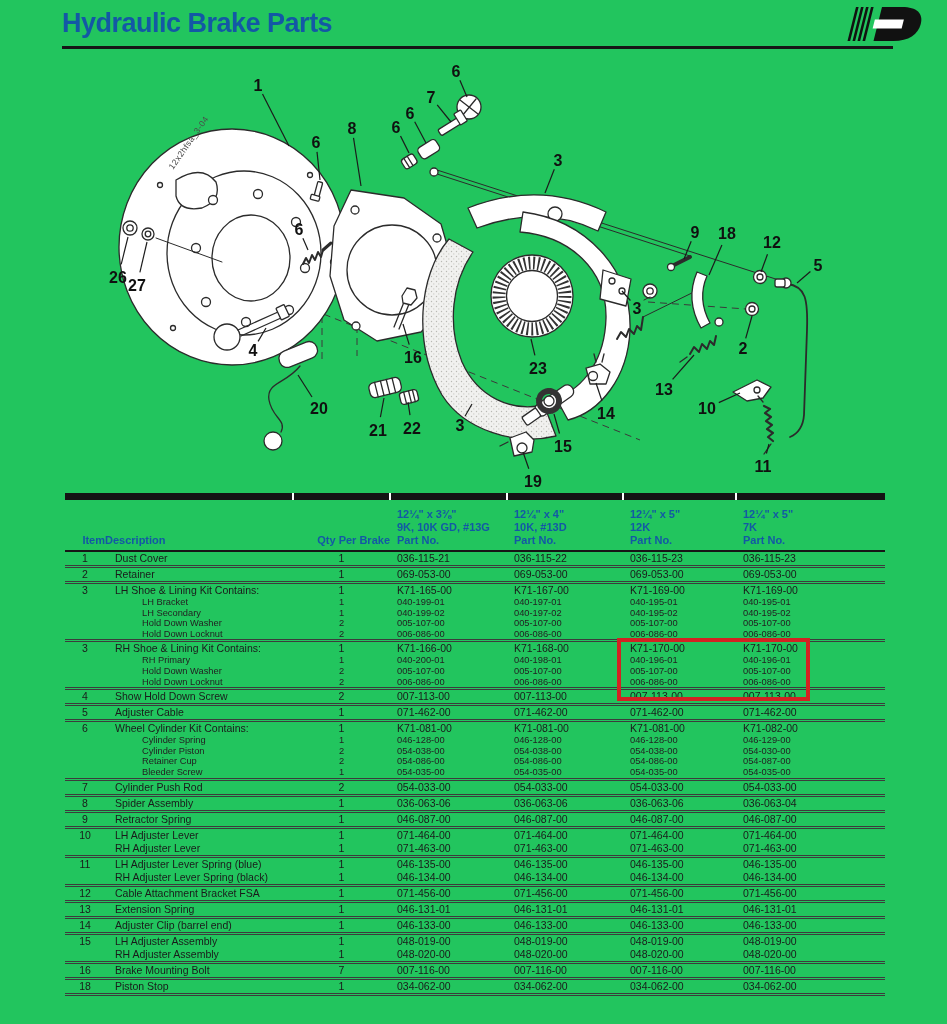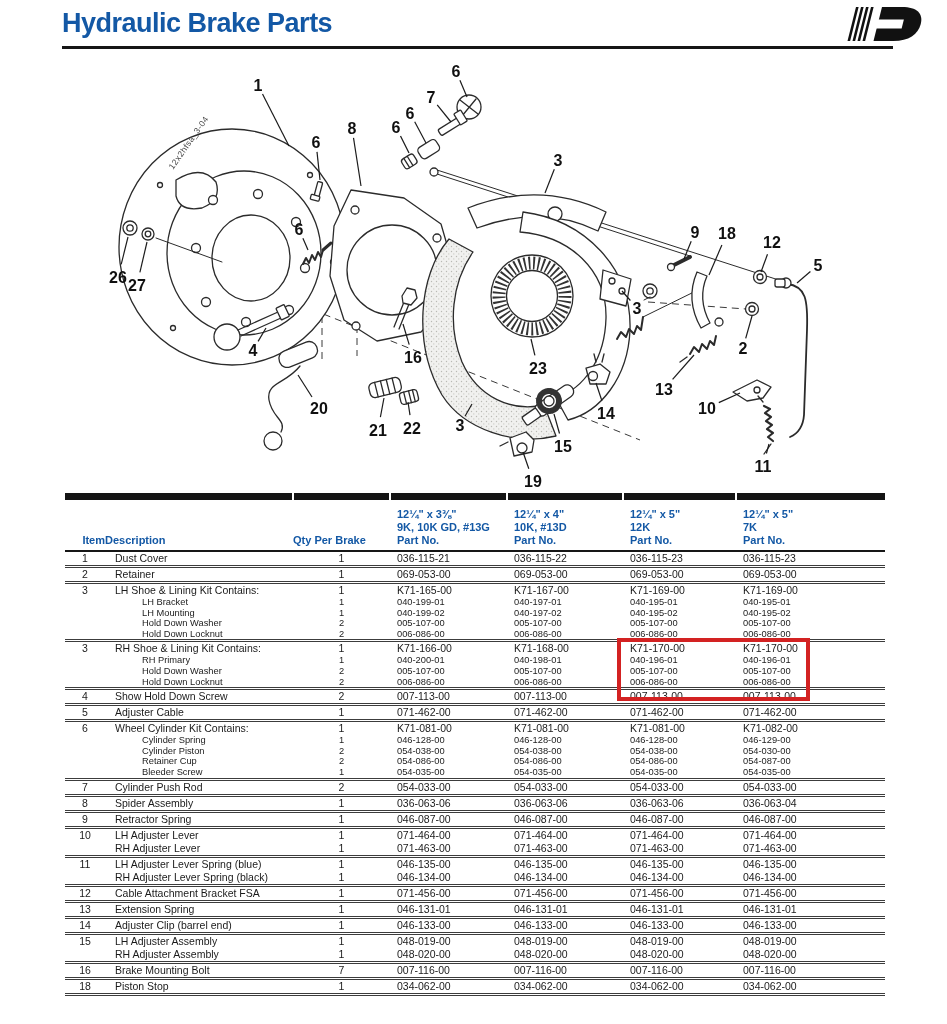--- a/index.html
+++ b/index.html
@@ -1,16 +1,16 @@
 <!DOCTYPE html>
 <html><head>
 <meta charset="utf-8">
 <style>
   html,body{margin:0;padding:0;background:#e8e8e8;}
-  .page{position:relative;width:947px;height:1024px;background:#ffffff;overflow:hidden;
+  .page{position:relative;width:947px;height:1024px;background:#22c55e;overflow:hidden;
         font-family:"Liberation Sans","DejaVu Sans",sans-serif;color:#1a1a1a;}
   
   .page-title{position:absolute;left:62px;top:8px;font-size:27px;font-weight:bold;
               color:#1358a5;letter-spacing:-0.5px;}
   .title-rule{position:absolute;left:62px;top:46px;width:831px;height:3px;background:#161616;}
   .logo{position:absolute;left:833px;top:3px;}
   
   .diagram{position:absolute;left:0;top:52px;}
   .callout{font-weight:bold;font-size:16px;fill:#101010;text-anchor:middle;}
   .art{fill:#fff;stroke:#2b2b2b;stroke-width:1.3;stroke-linejoin:round;stroke-linecap:round;}
@@ -19,21 +19,21 @@
   .dash{stroke:#3a3a3a;stroke-width:1;stroke-dasharray:7 5;fill:none;}
   .plate-code{font-size:8.5px;fill:#4a4a4a;letter-spacing:0.5px;}
   
   .table-wrap{position:absolute;left:65px;top:493px;width:820px;}
   table.parts{border-collapse:collapse;table-layout:fixed;width:820px;}
   .topbar td{height:7px;padding:0;background:#141414;line-height:0;}
   .topbar td + td{border-left:2px solid #fff;}
   .hrow th{vertical-align:bottom;text-align:left;color:#1358a5;font-size:11px;
            font-weight:bold;padding:8px 0 3px 0;border-bottom:2px solid #161616;line-height:13px;}
   .hrow th.h-item{text-align:right;}
-  .hrow th.h-qty{text-align:left;}
+  .hrow th.h-qty{text-align:right;}
   .hrow th.h-col{padding-left:7px;}
   tbody.grp{border-bottom:3px double #3c3c3c;}
   td{padding:0;vertical-align:top;}
   tr.main td{font-size:10.5px;line-height:13px;}
   tr.sub td{font-size:9.3px;line-height:10.6px;color:#222;}
   td.item{text-align:center;}
   td.desc{padding-left:10px;}
   tr.sub td.desc{padding-left:37px;}
   td.qty{text-align:center;}
   td.part{padding-left:7px;}
@@ -402,21 +402,21 @@
             <td class="item"></td>
             <td class="desc">LH Bracket</td>
             <td class="qty">1</td>
             <td class="part"><span>040-199-01</span></td>
             <td class="part"><span>040-197-01</span></td>
             <td class="part"><span>040-195-01</span></td>
             <td class="part"><span>040-195-01</span></td>
           </tr>
           <tr class="sub">
             <td class="item"></td>
-            <td class="desc">LH Mounting</td>
+            <td class="desc">LH Secondary</td>
             <td class="qty">1</td>
             <td class="part"><span>040-199-02</span></td>
             <td class="part"><span>040-197-02</span></td>
             <td class="part"><span>040-195-02</span></td>
             <td class="part"><span>040-195-02</span></td>
           </tr>
           <tr class="sub">
             <td class="item"></td>
             <td class="desc">Hold Down Washer</td>
             <td class="qty">2</td>

